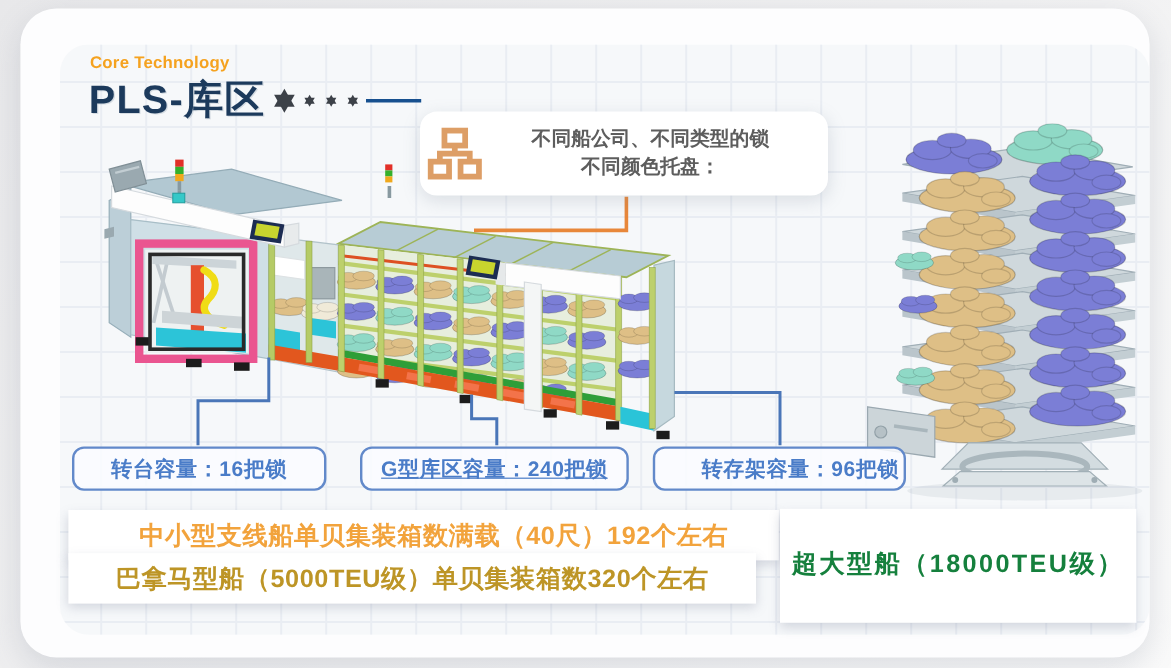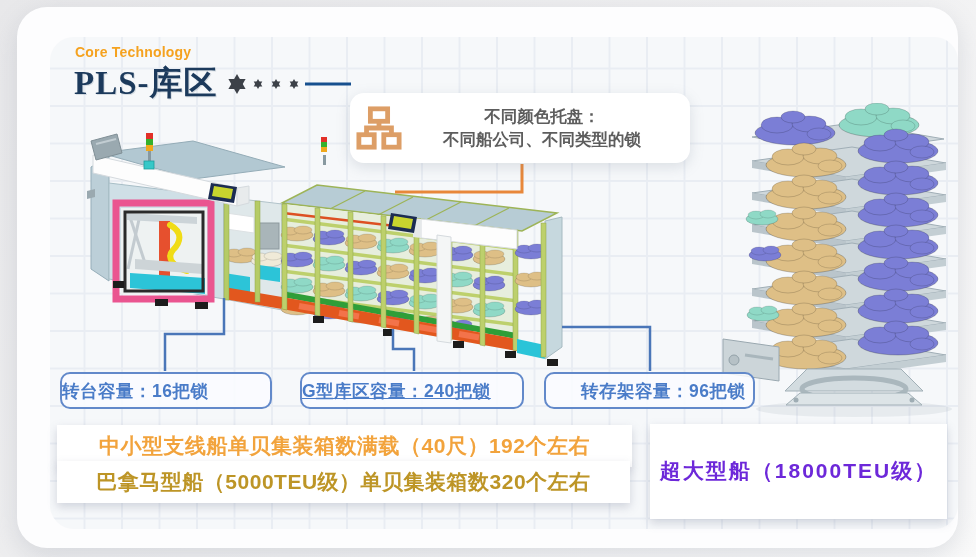--- a/index.html
+++ b/index.html
@@ -23,52 +23,51 @@
     overflow:hidden;
   }
   .eyebrow{
     position:absolute;left:58px;top:37px;
     font-size:14px;font-weight:bold;color:#f5a21f;letter-spacing:.2px;
   }
   .page-title{
     position:absolute;left:57px;top:54px;
     font-size:33px;font-weight:bold;color:#1c3a5c;letter-spacing:1px;
     text-shadow:1px 1px 0 rgba(28,58,92,.15);
-    font-family:Liberation Serif, serif;
   }
   .title-deco{position:absolute;left:208px;top:64px;}
   .callout{
     position:absolute;left:333px;top:86px;width:340px;height:70px;
     background:#ffffff;border-radius:14px;
     box-shadow:0 4px 14px rgba(120,130,150,.22);
     display:flex;align-items:center;z-index:6;
   }
   .callout .icon-wrap{flex:0 0 58px;display:flex;justify-content:center;}
   .callout .txt{
     flex:1;text-align:center;font-size:16.5px;font-weight:bold;color:#5d5d5d;
     line-height:1.4;padding-right:14px;
   }
   .cap-label{
     position:absolute;top:365px;height:37px;box-sizing:border-box;
     border:2.5px solid #6289ca;border-radius:10px;background:rgba(250,252,255,.85);
     color:#4a7cc8;font-size:17.5px;font-weight:bold;
-    display:flex;align-items:center;justify-content:flex-start;z-index:6;
+    display:flex;align-items:center;justify-content:center;z-index:6;
     letter-spacing:.5px;
   }
   .note-bar{
     position:absolute;left:40px;height:42px;background:#ffffff;
     box-shadow:0 4px 9px rgba(110,120,145,.28);
     display:flex;align-items:center;justify-content:center;
     font-size:21px;font-weight:bold;letter-spacing:.5px;z-index:6;
   }
   .side-note{
     position:absolute;left:633px;top:417px;width:297px;height:95px;background:#ffffff;
     box-shadow:0 4px 9px rgba(110,120,145,.28);
     display:flex;flex-direction:column;align-items:center;justify-content:center;
-    font-size:21px;font-weight:bold;color:#6d28d9;line-height:1.45;
+    font-size:21px;font-weight:bold;color:#15803d;line-height:1.45;
     letter-spacing:2px;z-index:6;
   }
   svg.layer{position:absolute;left:0;top:0;z-index:4;pointer-events:none;}
   svg.art{position:absolute;z-index:3;}
 </style>
 </head>
 <body>
 
 <div class="card">
   <div class="grid-panel"></div>
@@ -308,36 +307,36 @@
       <svg width="46" height="46" viewBox="0 0 48 48">
         <g fill="none" stroke="#dd9e66" stroke-width="5">
           <rect x="15" y="4" width="18" height="13"></rect>
           <rect x="3" y="31" width="16" height="13"></rect>
           <rect x="29" y="31" width="16" height="13"></rect>
           <path d="M24,17 L24,24 M11,31 L11,24 L37,24 L37,31"></path>
         </g>
       </svg>
     </div>
     <div class="txt">
+      <div>不同船公司、不同类型的锁</div>
       <div>不同颜色托盘：</div>
-      <div>不同船公司、不同类型的锁</div>
     </div>
   </div>
 
   <div class="cap-label" style="left:43px;width:212px;">
     <span>转台容量：16把锁</span>
   </div>
   <div class="cap-label" style="left:283px;width:224px;text-decoration:underline;">
     <span>G型库区容量：240把锁</span>
   </div>
   <div class="cap-label" style="left:527px;width:211px;padding-left:35px;">
     <span>转存架容量：96把锁</span>
   </div>
 
-  <div class="note-bar" style="top:418px;width:575px;">
+  <div class="note-bar" style="top:418px;width:575px;padding-left:17px;">
     <span style="color: rgb(242, 163, 60);">中小型支线船单贝集装箱数满载（40尺）192个左右</span>
   </div>
   <div class="note-bar" style="top:454px;width:573px;">
     <span style="color: rgb(189, 149, 38);">巴拿马型船（5000TEU级）单贝集装箱数320个左右</span>
   </div>
   <div class="side-note">
     <div>超大型船（18000TEU级）</div>
   </div>
 </div>
 

